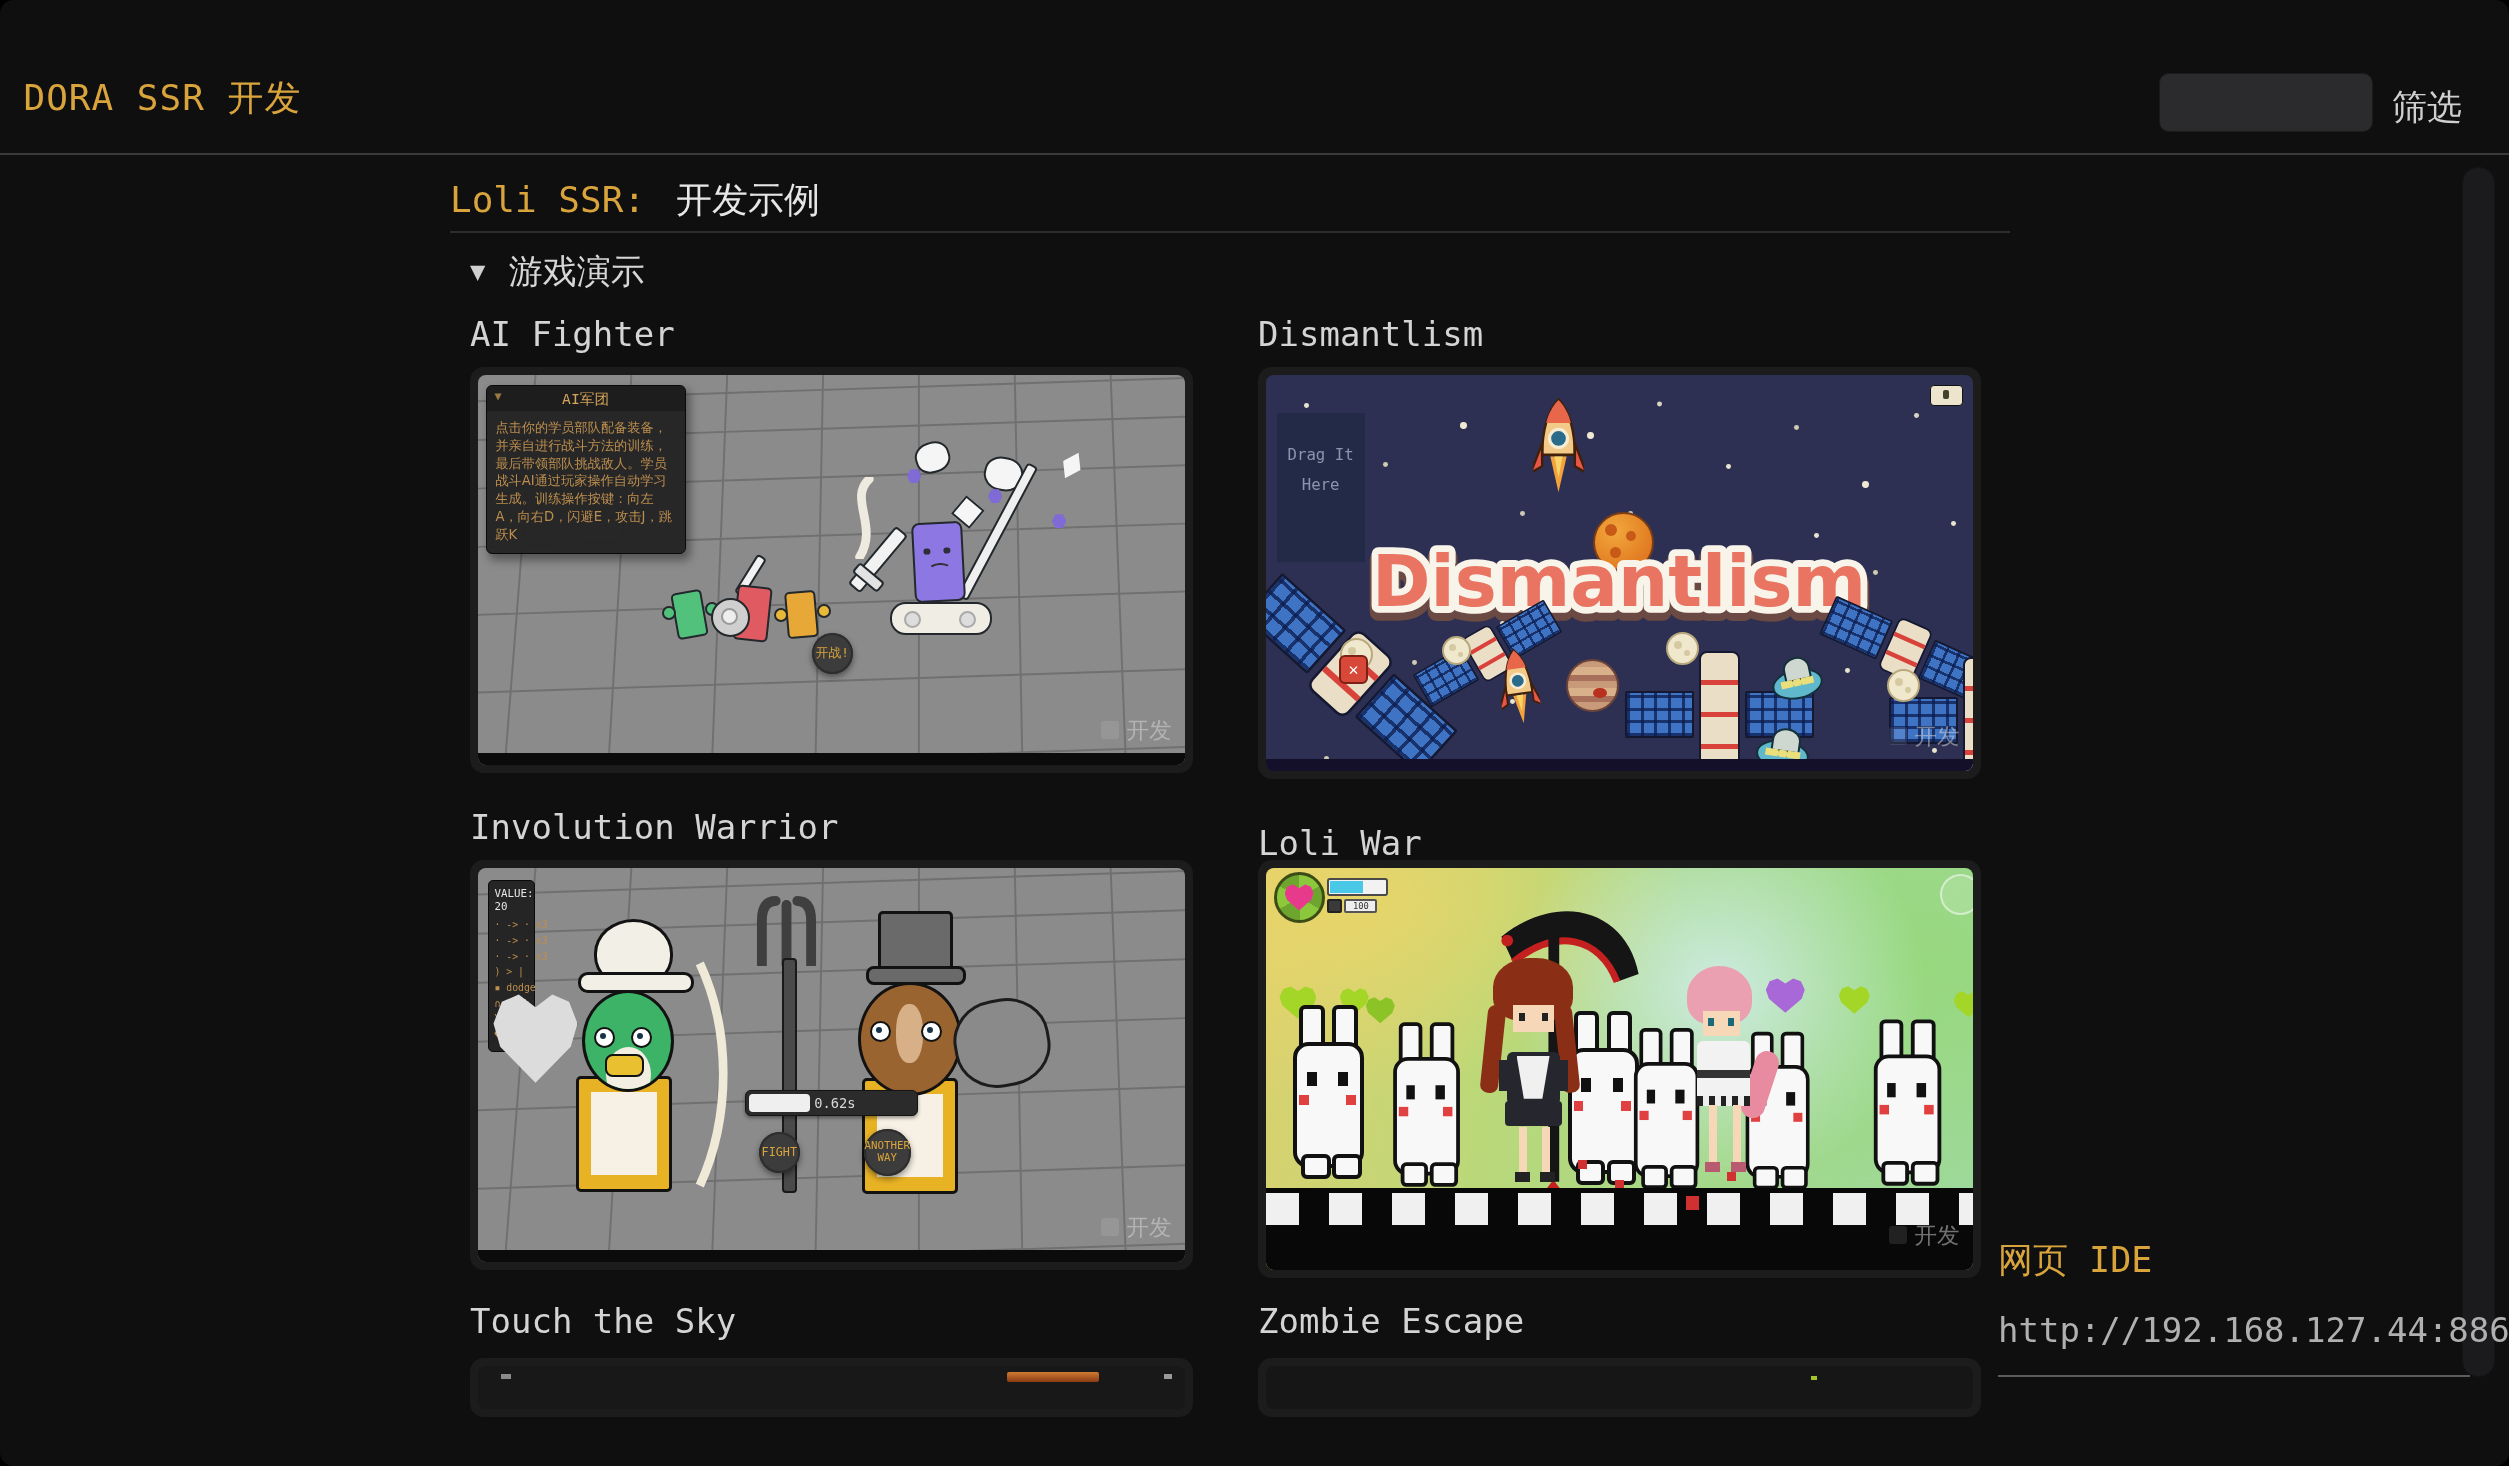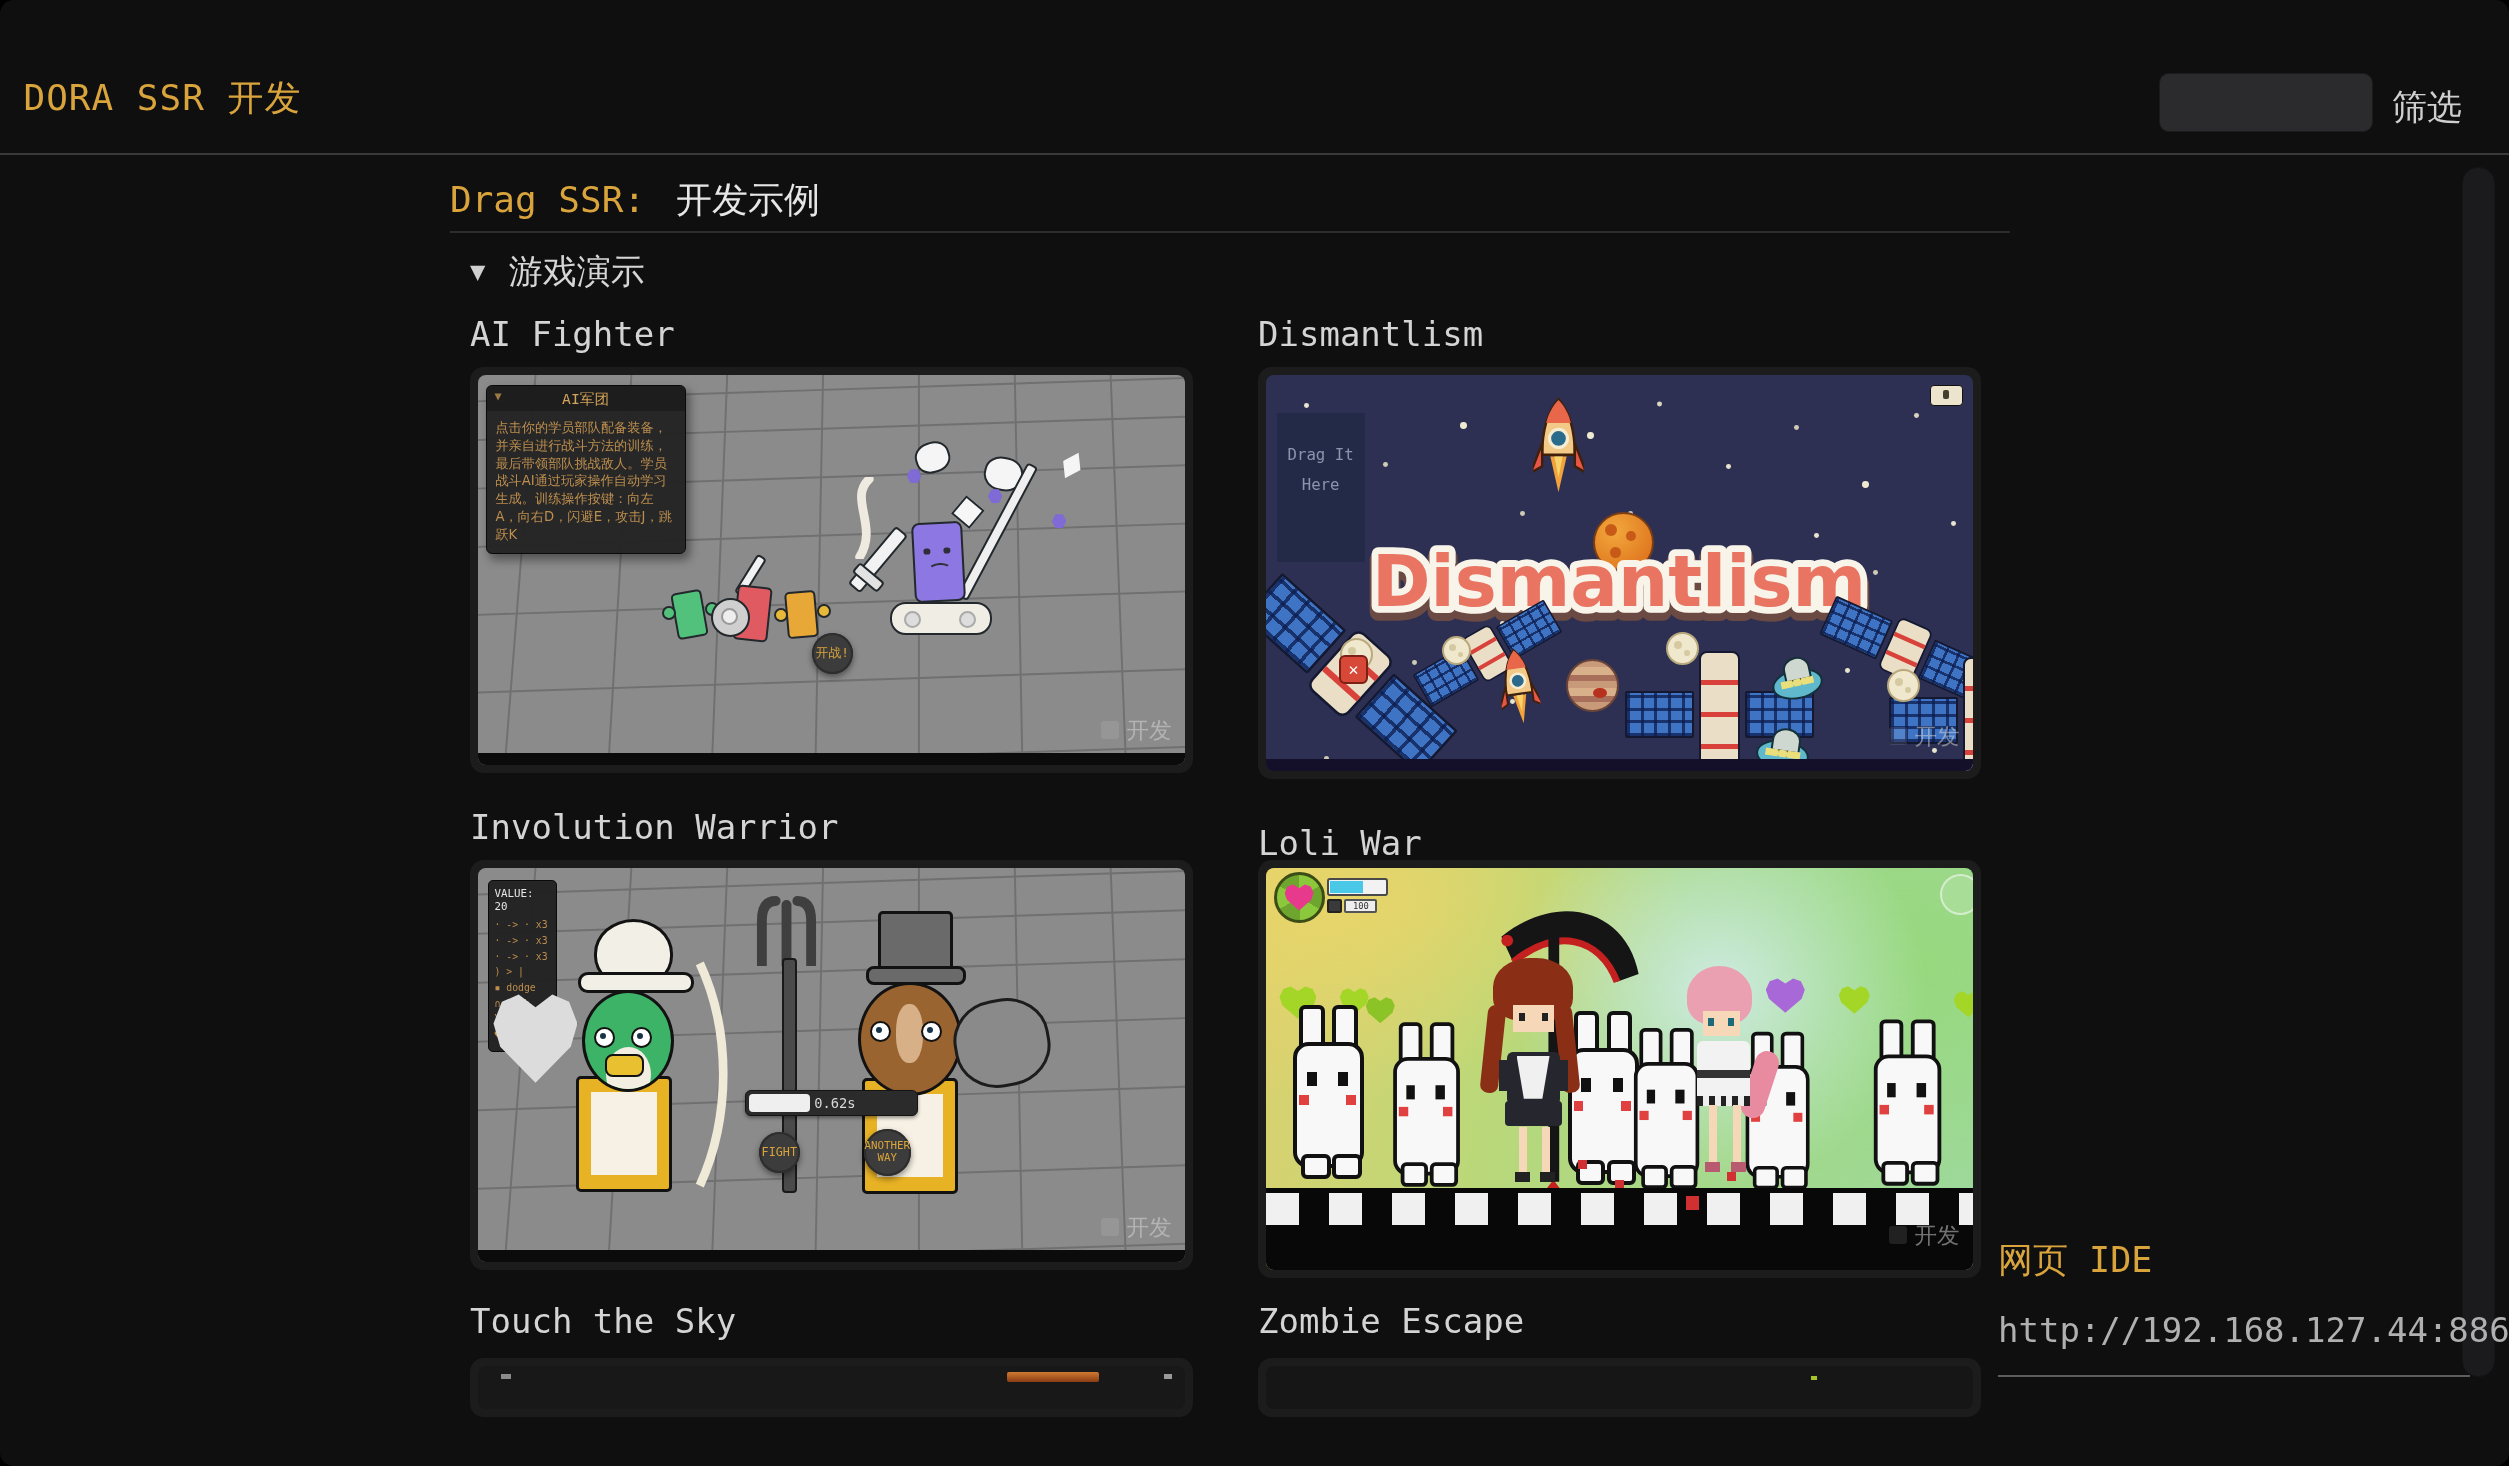--- a/index.html
+++ b/index.html
@@ -54,21 +54,21 @@
   .sb i{display:block;height:4.9px;background:#d8423a;}
   .sb.tall{height:123px;}
   .moon{position:absolute;background:#f0e8cc;border:2.9px solid #b8a87c;border-radius:50%;}
   .moon:before{content:"";position:absolute;left:20%;top:25%;width:28%;height:28%;border-radius:50%;background:#d5c9a2;}
   .moon:after{content:"";position:absolute;left:55%;top:55%;width:20%;height:20%;border-radius:50%;background:#d5c9a2;}
   .ufo{position:absolute;background:#5fb8cc;border:2.9px solid #14303a;border-radius:50%;}
   .ufo:before{content:"";position:absolute;left:25%;top:-55%;width:50%;height:80%;background:#cfd8d0;border:2.9px solid #14303a;border-radius:50% 50% 10% 10%;}
   .ufo:after{content:"";position:absolute;left:15%;top:30%;width:70%;height:30%;background:radial-gradient(circle at 15% 50%,#eadf7a 25%,transparent 28%),radial-gradient(circle at 50% 50%,#eadf7a 25%,transparent 28%),radial-gradient(circle at 85% 50%,#eadf7a 25%,transparent 28%);}
   .redx{position:absolute;width:25.5px;height:25.5px;background:#d84838;border:2.9px solid #7a2014;border-radius:5.9px;color:#fff;font-size:16.7px;font-weight:bold;text-align:center;line-height:25.5px;}
   
-  .ipanel{position:absolute;left:9.8px;top:12.7px;width:69px;background:rgba(32,32,32,.95);border:1px solid #0a0a0a;border-radius:4.9px;padding:5.9px 5.9px 7.8px;box-sizing:border-box;}
+  .ipanel{position:absolute;left:9.8px;top:12.7px;width:47px;background:rgba(32,32,32,.95);border:1px solid #0a0a0a;border-radius:4.9px;padding:5.9px 5.9px 7.8px;box-sizing:border-box;}
   .ipanel .ip-title{font-size:10.8px;color:#e6e6e6;margin-bottom:3.9px;}
   .ipanel .ip-row{font-size:9.8px;color:#bd8e4e;line-height:15.7px;white-space:nowrap;}
   .duckcard{position:absolute;background:#e8b225;border:3.9px solid #121212;border-radius:4.9px;}
   .duckcard i{position:absolute;left:11.8px;right:11.8px;top:13.7px;bottom:13.7px;background:#f6f1e4;display:block;}
   .head{position:absolute;border:3.9px solid #121212;border-radius:50%;overflow:hidden;}
   .eye{position:absolute;width:17.6px;height:17.6px;background:#fff;border:2.9px solid #121212;border-radius:50%;}
   .eye i{position:absolute;left:3.9px;top:3.9px;width:5.9px;height:5.9px;background:#18324a;border-radius:50%;display:block;}
   .heart{position:absolute;clip-path:polygon(50% 100%,8% 60%,0 34%,10% 10%,30% 2%,50% 16%,70% 2%,90% 10%,100% 34%,92% 60%);}
   .pbar{position:absolute;background:#2b2b2b;border:1px solid #141414;border-radius:5.9px;box-shadow:0 2px 3.9px rgba(0,0,0,.4);}
   .pbar .fill{position:absolute;left:2.9px;top:2.9px;bottom:2.9px;width:36%;background:#efefef;border-radius:3.9px;}
@@ -145,21 +145,21 @@
 
 <div class="window">
 
 
   <div class="app-title">DORA SSR 开发</div>
   <input class="filter-input" value="" style="">
   <div class="filter-label">筛选</div>
   <div class="hdiv" style="left:0;top:153px;width:2509px;"></div>
 
   <div class="heading">
-    <span class="h-app">Drag SSR:</span><span class="h-doc">开发示例</span>
+    <span class="h-app">Loli SSR:</span><span class="h-doc">开发示例</span>
   </div>
   <div class="hdiv" style="left:450px;top:231px;width:1560px;opacity:.7;"></div>
 
   <div class="section-row">
     <span class="tri">▼</span><span>游戏演示</span>
   </div>
 
   <div class="demo-title" style="left:470px;top:314px;">AI Fighter</div>
   <div class="demo-title" style="left:1258px;top:314px;">Dismantlism</div>
   <div class="demo-title" style="left:470px;top:807px;">Involution Warrior</div>

